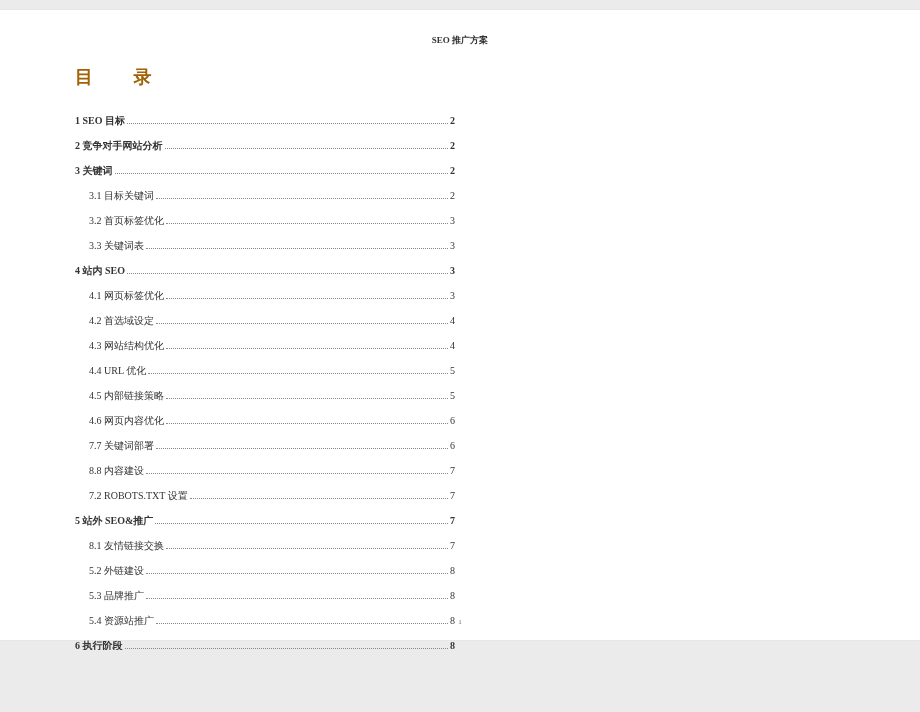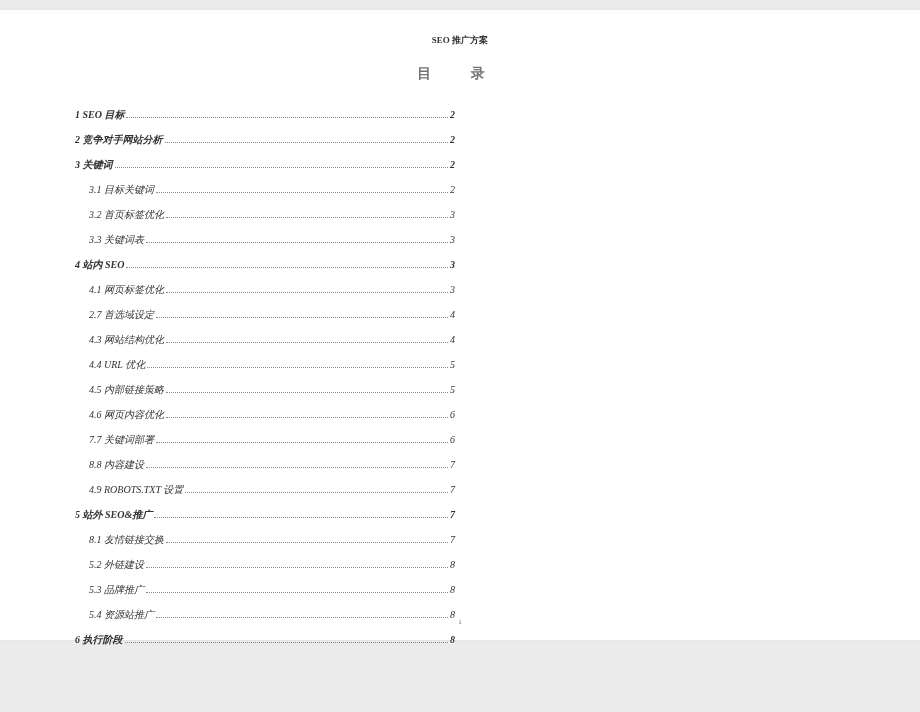--- a/index.html
+++ b/index.html
@@ -25,31 +25,30 @@
     }
     .doc-title {
       text-align: center;
       font-size: 9px;
       font-weight: bold;
       color: #333;
       margin-bottom: 18px;
       margin-top: -6px;
     }
     .toc-heading {
-      text-align: center;
-      font-size: 14px;
+      text-align: left;
+      font-size: 18px;
       font-weight: bold;
-      color: #737373;
+      color: #a16207;
       margin-bottom: 26px;
       letter-spacing: 18px;
     }
     .toc {
       width: 380px;
       margin-left: 0;
-      font-style: italic;
     }
     .toc-row {
       display: flex;
       align-items: baseline;
       font-size: 10px;
       color: #333;
       line-height: 1.1;
     }
     .toc-row.level1 {
       font-weight: bold;
@@ -130,21 +129,21 @@
         <span class="toc-label">4 站内 SEO</span>
         <span class="toc-leader"></span>
         <span class="toc-page">3</span>
       </div>
       <div class="toc-row level2">
         <span class="toc-label">4.1 网页标签优化</span>
         <span class="toc-leader"></span>
         <span class="toc-page">3</span>
       </div>
       <div class="toc-row level2">
-        <span class="toc-label">2.7 首选域设定</span>
+        <span class="toc-label">4.2 首选域设定</span>
         <span class="toc-leader"></span>
         <span class="toc-page">4</span>
       </div>
       <div class="toc-row level2">
         <span class="toc-label">4.3 网站结构优化</span>
         <span class="toc-leader"></span>
         <span class="toc-page">4</span>
       </div>
       <div class="toc-row level2">
         <span class="toc-label">4.4 URL 优化</span>
@@ -165,21 +164,21 @@
         <span class="toc-label">7.7 关键词部署</span>
         <span class="toc-leader"></span>
         <span class="toc-page">6</span>
       </div>
       <div class="toc-row level2">
         <span class="toc-label">8.8 内容建设</span>
         <span class="toc-leader"></span>
         <span class="toc-page">7</span>
       </div>
       <div class="toc-row level2">
-        <span class="toc-label">4.9 ROBOTS.TXT 设置</span>
+        <span class="toc-label">7.2 ROBOTS.TXT 设置</span>
         <span class="toc-leader"></span>
         <span class="toc-page">7</span>
       </div>
       <div class="toc-row level1">
         <span class="toc-label">5 站外 SEO&amp;推广</span>
         <span class="toc-leader"></span>
         <span class="toc-page">7</span>
       </div>
       <div class="toc-row level2">
         <span class="toc-label">8.1 友情链接交换</span>

